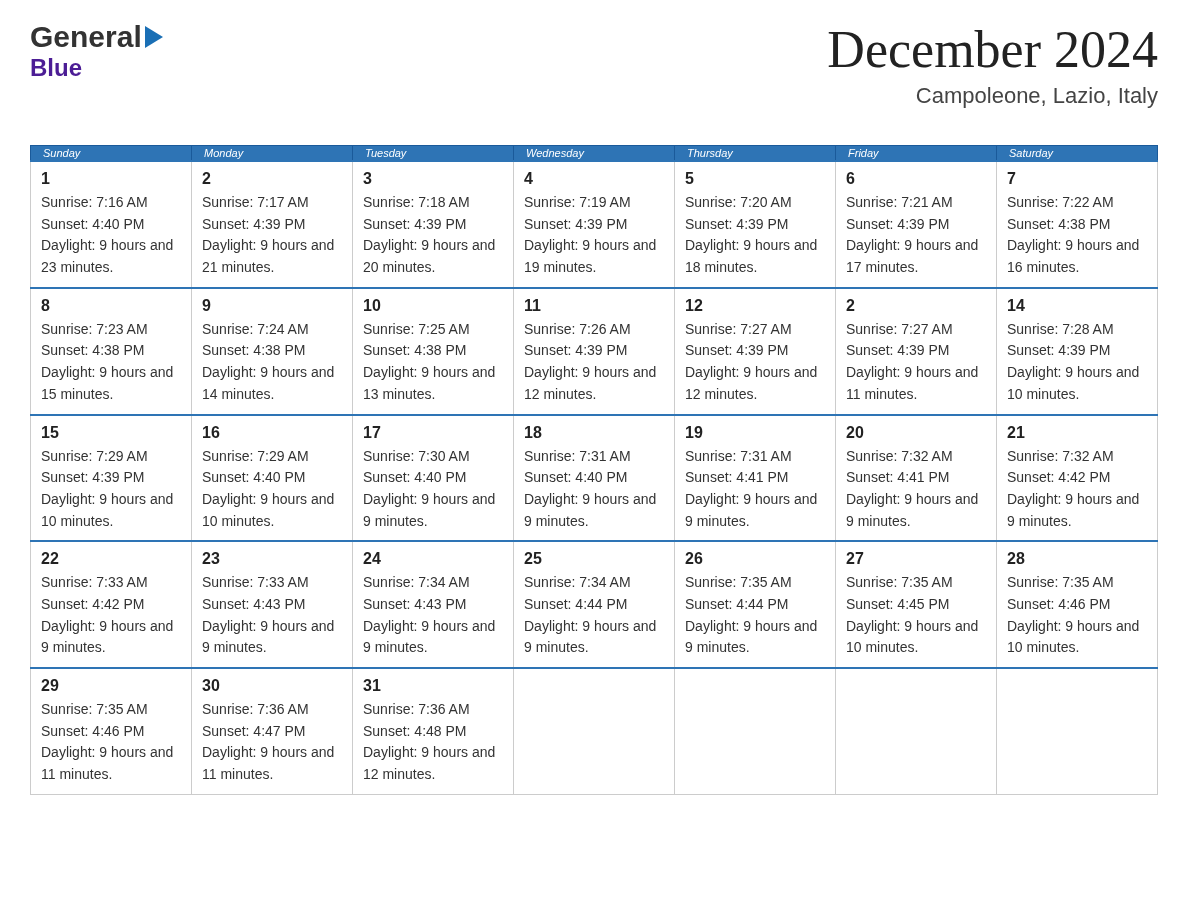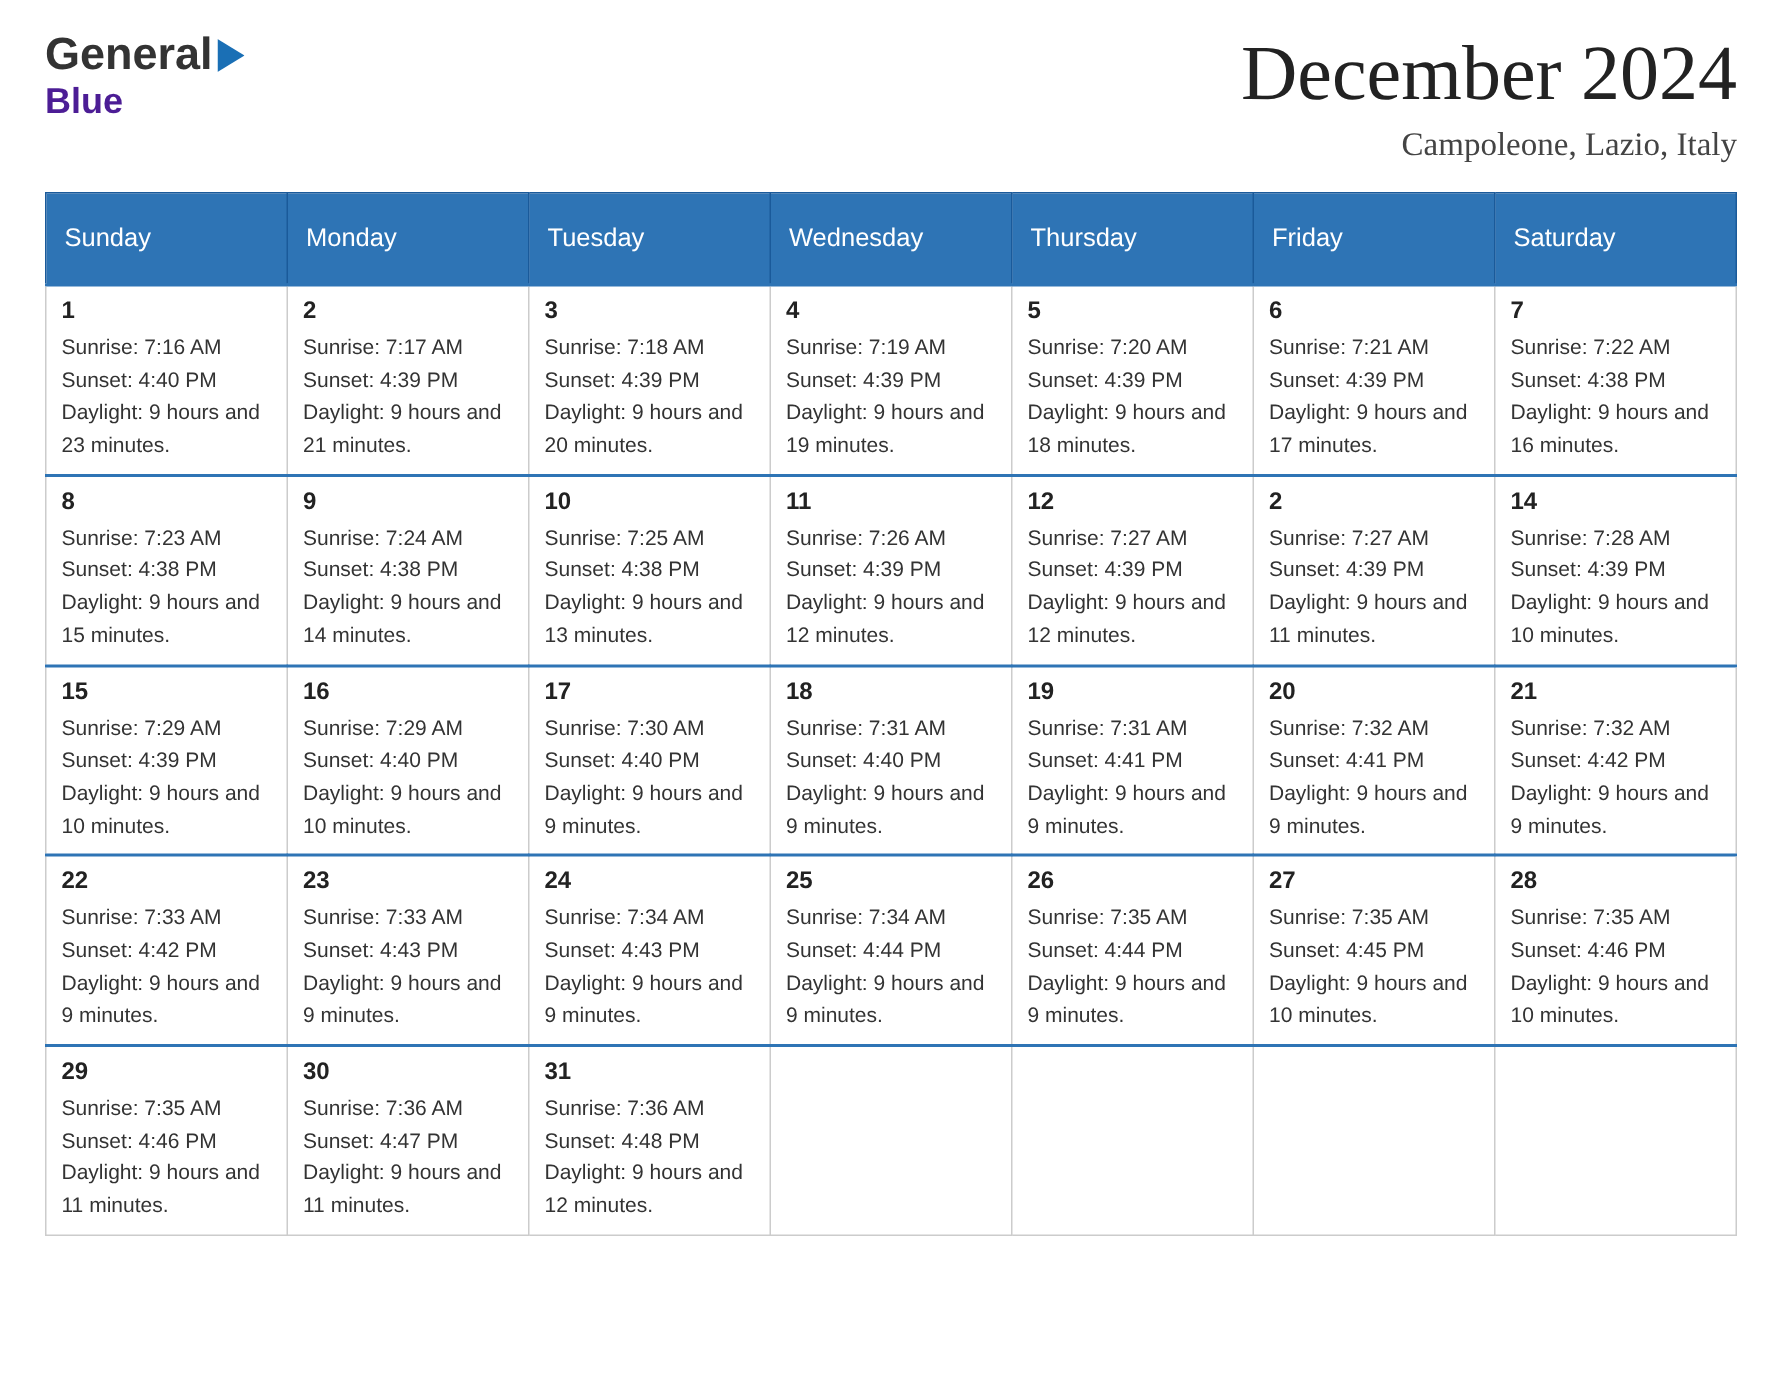--- a/index.html
+++ b/index.html
@@ -7,54 +7,55 @@
       font-family: Arial, sans-serif;
       background: #fff;
       width: 1188px;
       min-height: 918px;
       padding: 20px 30px;
     }
     .header {
       display: flex;
       justify-content: space-between;
       align-items: flex-start;
-      margin-bottom: 19px;
+      margin-bottom: 36px;
     }
     .logo {
       display: flex;
       flex-direction: column;
       align-items: flex-start;
     }
     .title-section {
       text-align: right;
     }
     .month-title {
       font-size: 52px;
       font-weight: normal;
       color: #222;
       font-family: Georgia, serif;
     }
     .location-title {
       font-size: 22px;
       color: #444;
-      font-family: Liberation Serif, serif;
+      font-family: Liberation Sans, sans-serif;
       margin-top: 4px;
     }
     .calendar {
       width: 100%;
       border-collapse: collapse;
     }
     .calendar thead tr th {
       background-color: #2e74b5;
       color: #fff;
-      font-size: 17px;
+      font-size: 11px;
       font-weight: normal;
-      padding: 20px 12px;
+      padding: 1px 12px;
       text-align: left;
       border: 1px solid #1a5a9a;
+      font-style: italic;
     }
     .calendar tbody tr td {
       vertical-align: top;
       padding: 8px 10px;
       border: 1px solid #ccc;
       font-size: 13px;
       color: #222;
       width: 14.28%;
       min-height: 100px;
     }

